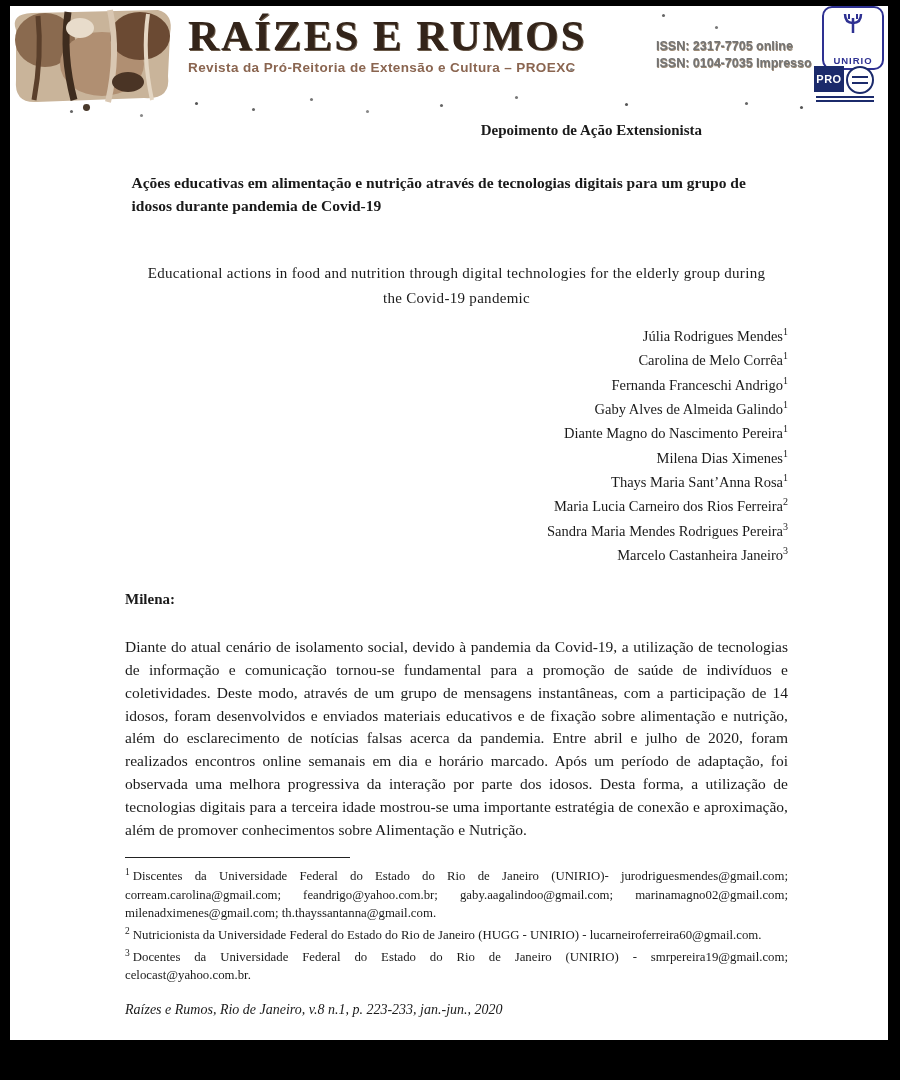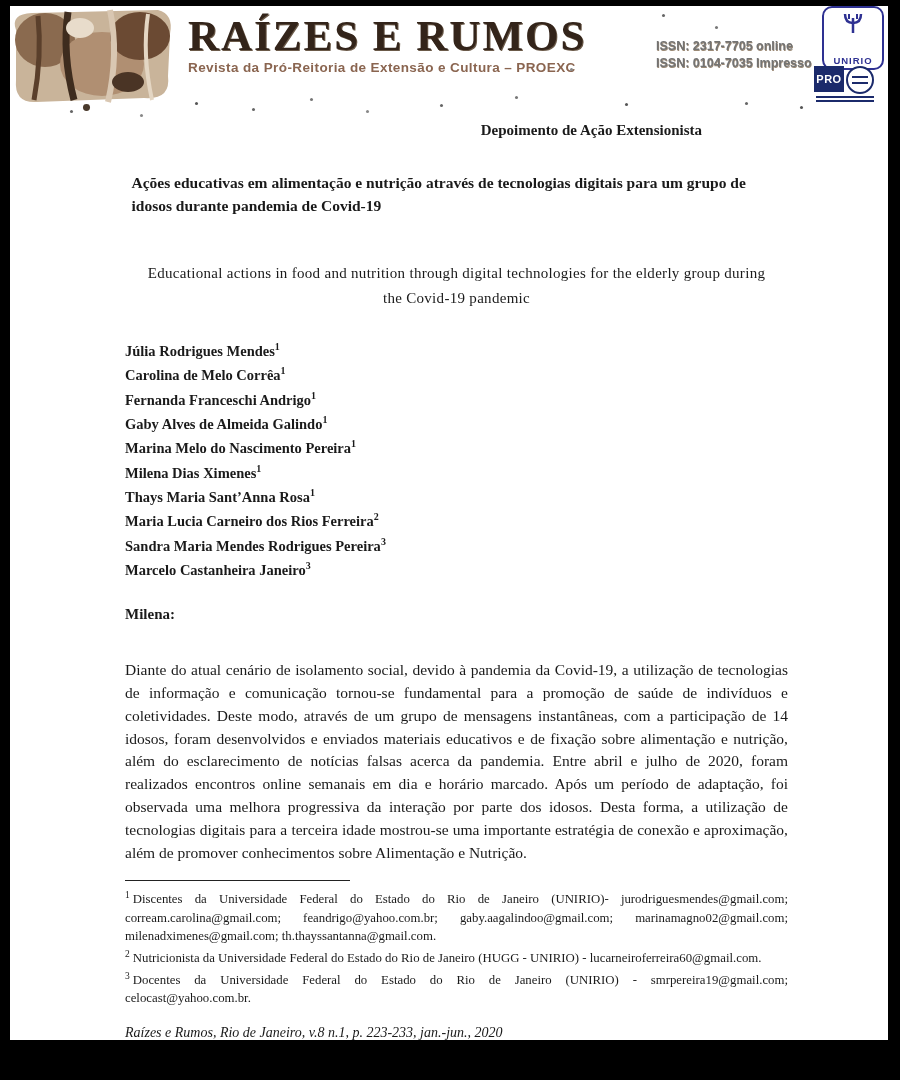--- a/index.html
+++ b/index.html
@@ -101,25 +101,25 @@
     font-weight:bold; font-size:15px;
   }
   .article-title-pt {
     margin:32px auto 0; max-width:650px;
     text-align:left; font-weight:bold; font-size:15.5px; line-height:23px;
   }
   .article-title-en {
     margin:44px auto 0; max-width:620px;
     text-align:center; font-size:15px; line-height:25px; letter-spacing:0.3px;
   }
-  .authors { margin-top:26px; text-align:left; font-size:14.5px; line-height:19.5px;font-weight:bold; }
+  .authors { margin-top:11px; text-align:right; font-size:14.5px; line-height:19.5px; }
   .authors sup { font-size:10px; }
   .abstract-heading { margin-top:26px; font-weight:bold; font-size:15px; }
   .abstract-text {
-    margin-top:36px; font-size:15.5px; line-height:22.8px;
+    margin-top:28px; font-size:15.5px; line-height:22.8px;
     text-align:justify; text-justify:inter-word;
   }
   .footnote-separator {
     margin:16px 0 5px 0; width:225px; height:0;
     border:none; border-top:1.5px solid #222;
   }
   .footnotes { font-size:12.8px; line-height:18px; text-align:justify; }
   .footnote { margin:0; }
   .footnote sup { font-size:9.5px; margin-right:3px; }
   .page-footer {
@@ -189,21 +189,21 @@
 
     <div class="article-title-pt">Ações educativas em alimentação e nutrição através de tecnologias digitais para um grupo de idosos durante pandemia de Covid-19</div>
 
     <div class="article-title-en">Educational actions in food and nutrition through digital technologies for the elderly group during the Covid-19 pandemic</div>
 
     <div class="authors">
       <div><span>Júlia Rodrigues Mendes</span><sup>1</sup></div>
       <div><span>Carolina de Melo Corrêa</span><sup>1</sup></div>
       <div><span>Fernanda Franceschi Andrigo</span><sup>1</sup></div>
       <div><span>Gaby Alves de Almeida Galindo</span><sup>1</sup></div>
-      <div><span>Marina Melo do Nascimento Pereira</span><sup>1</sup></div>
+      <div><span>Diante Magno do Nascimento Pereira</span><sup>1</sup></div>
       <div><span>Milena Dias Ximenes</span><sup>1</sup></div>
       <div><span>Thays Maria Sant’Anna Rosa</span><sup>1</sup></div>
       <div><span>Maria Lucia Carneiro dos Rios Ferreira</span><sup>2</sup></div>
       <div><span>Sandra Maria Mendes Rodrigues Pereira</span><sup>3</sup></div>
       <div><span>Marcelo Castanheira Janeiro</span><sup>3</sup></div>
     </div>
 
     <div class="abstract-heading">Milena:</div>
 
     <div class="abstract-text">Diante do atual cenário de isolamento social, devido à pandemia da Covid-19, a utilização de tecnologias de informação e comunicação tornou-se fundamental para a promoção de saúde de indivíduos e coletividades. Deste modo, através de um grupo de mensagens instantâneas, com a participação de 14 idosos, foram desenvolvidos e enviados materiais educativos e de fixação sobre alimentação e nutrição, além do esclarecimento de notícias falsas acerca da pandemia. Entre abril e julho de 2020, foram realizados encontros online semanais em dia e horário marcado. Após um período de adaptação, foi observada uma melhora progressiva da interação por parte dos idosos. Desta forma, a utilização de tecnologias digitais para a terceira idade mostrou-se uma importante estratégia de conexão e aproximação, além de promover conhecimentos sobre Alimentação e Nutrição.</div>

